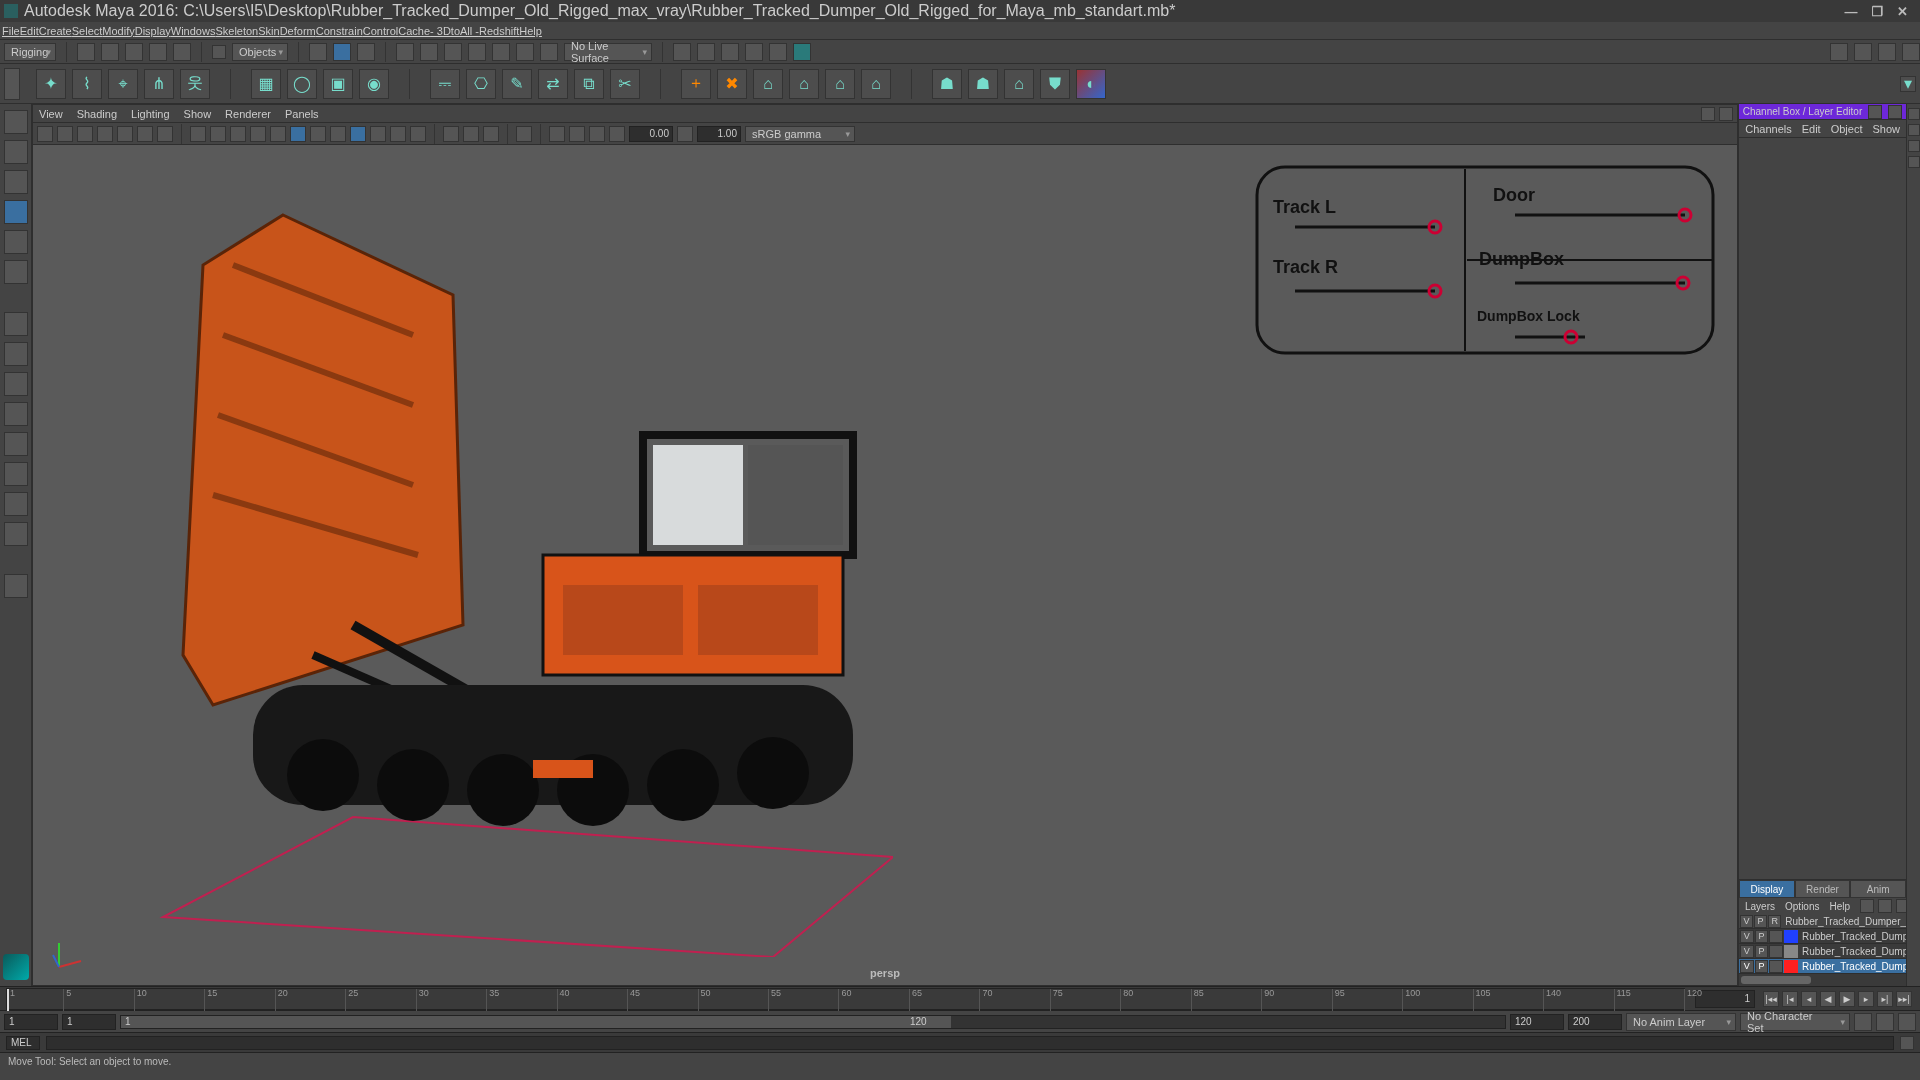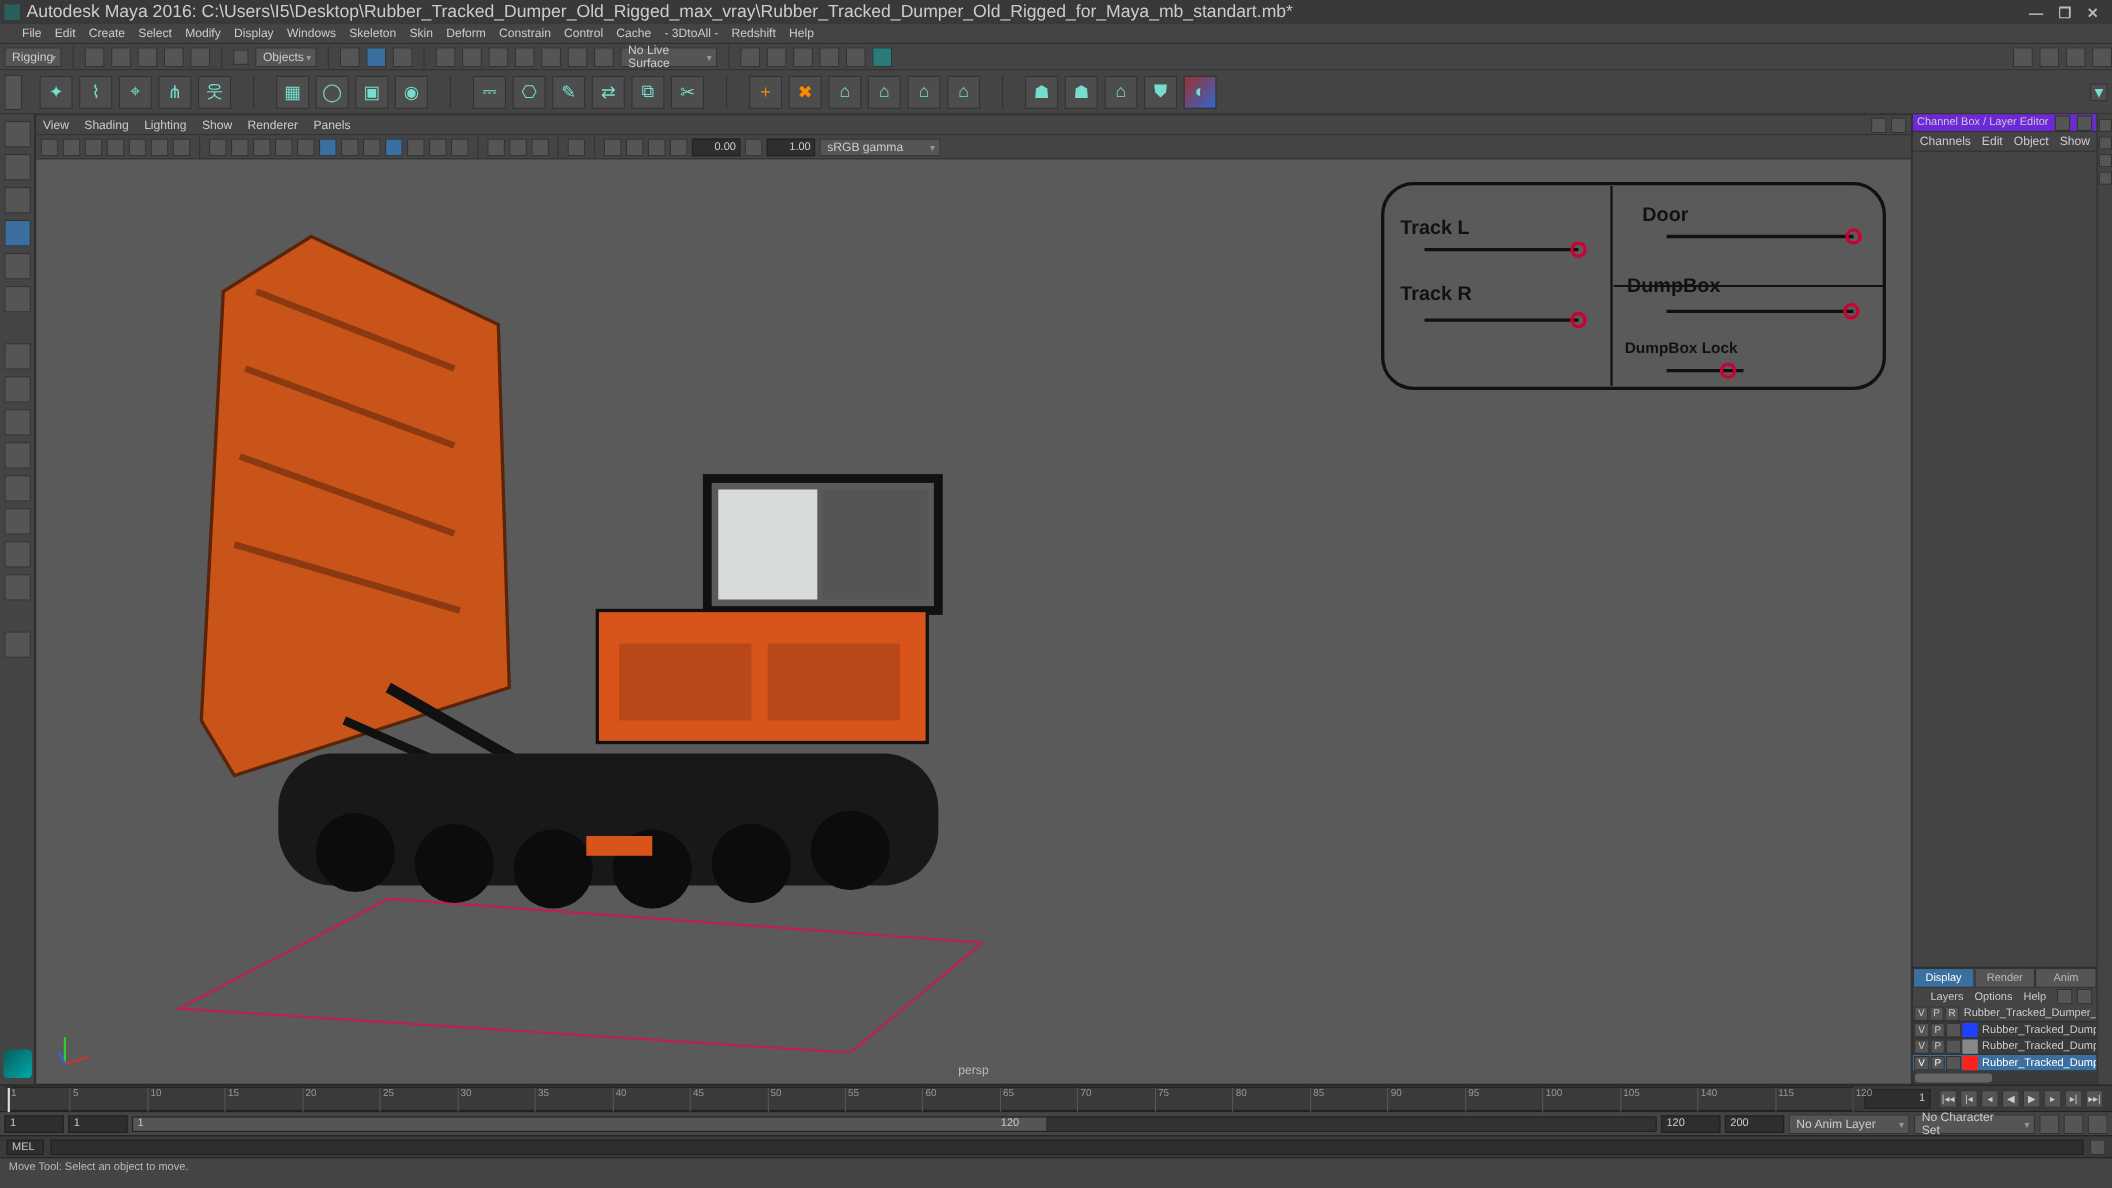--- a/index.html
+++ b/index.html
@@ -6,21 +6,21 @@
 html, body { width: 1920px; height: 1080px; overflow: hidden; background: #444; color: #bbb; font-size: 11px; }
 
 
 .titlebar { height: 22px; background: #393939; display: flex; align-items: center; padding: 0 4px; color: #ccc; }
 .titlebar .icon { width: 14px; height: 14px; background: #2a5f5f; margin-right: 6px; }
 .titlebar .title { flex: 1; font-size: 16px; }
 .titlebar .winbtns { display: flex; gap: 14px; padding-right: 8px; }
 .titlebar .winbtns span { cursor: pointer; font-size: 13px; font-weight: 600; color: #bbb; }
 
 
-.menubar { height: 18px; background: #444; display: flex; align-items: center; padding-left: 20px; gap: 12px; font-size: 11px; color: #ccc; border-bottom: 1px solid #2e2e2e; }
+.menubar { height: 18px; background: #444; display: flex; align-items: center; padding-left: 2px; font-size: 11px; color: #ccc; border-bottom: 1px solid #2e2e2e; text-decoration: underline; }
 .menubar span { cursor: pointer; }
 
 
 .shelfrow1 { height: 24px; background: #444; display: flex; align-items: center; padding-left: 4px; gap: 6px; border-bottom: 1px solid #2e2e2e; }
 .dropdown { background: #555; border: 1px solid #333; height: 18px; padding: 0 18px 0 6px; color: #ccc; font-size: 11px; position: relative; display: inline-flex; align-items: center; }
 .dropdown::after { content: "▾"; position: absolute; right: 4px; color: #999; font-size: 9px; }
 .sep { width: 1px; height: 20px; background: #333; margin: 0 4px; }
 .iconbtn { width: 18px; height: 18px; background: #555; border: 1px solid #333; display: inline-block; }
 .iconbtn.sm { width: 14px; height: 14px; }
 .iconbtn.active { background: #3a6fa0; }
@@ -56,21 +56,21 @@
 
 
 .channelbox { width: 168px; background: #444; border-left: 1px solid #2e2e2e; display: flex; flex-direction: column; }
 .channelbox .hdr { height: 16px; background: #6d28d9; display: flex; align-items: center; justify-content: center; font-size: 10px; color: #ccc; border-bottom: 1px solid #2e2e2e; gap:6px; }
 .channelbox .tabs { height: 18px; background: #444; display: flex; align-items: center; justify-content: flex-end; gap: 10px; padding: 0 6px; font-size: 11px; color: #ccc; border-bottom: 1px solid #2e2e2e; }
 .channelbox .empty { flex: 1; background: #444; }
 .layersec { border-top: 1px solid #2e2e2e; }
 .layertabs { display: flex; height: 18px; font-size: 10px; }
 .layertabs div { flex: 1; background: #555; border: 1px solid #333; display: flex; align-items: center; justify-content: center; cursor: pointer; }
 .layertabs div.active { background: #3a6fa0; color: #fff; }
-.layermenu { height: 16px; display: flex; align-items: center; gap: 10px; padding-left: 16px; font-size: 10px; color: #ccc; }
+.layermenu { height: 16px; display: flex; align-items: center; gap: 10px; padding-left: 6px; font-size: 10px; color: #ccc; }
 .layermenu .right { margin-left:auto; display:flex; gap:4px; padding-right:4px;}
 .layerlist { background: #3a3a3a; }
 .layerrow { height: 15px; display: flex; align-items: center; font-size: 10px; color: #ccc; border-bottom: 1px solid #2e2e2e; }
 .layerrow.sel { background: #3a6fa0; color: #fff; }
 .layerrow .cell { width: 14px; height: 13px; background: #555; border: 1px solid #333; margin-left: 1px; display:flex; align-items:center; justify-content:center; font-size:9px; }
 .layerrow .swatch { width: 14px; height: 13px; margin-left: 1px; }
 .layerrow .name { margin-left: 4px; white-space: nowrap; overflow: hidden; }
 .scrollh { height: 12px; background: #3a3a3a; position: relative; }
 .scrollh .thumb { position: absolute; left: 2px; top: 2px; height: 8px; width: 70px; background: #666; border-radius: 3px; }
 
@@ -94,21 +94,21 @@
 .rangeslider .drop { width: 110px; }
 
 
 .cmdline { height: 20px; background: #3a3a3a; border-top: 1px solid #222; display: flex; align-items: center; padding: 0 6px; color: #ccc; font-size: 10px; gap: 6px; }
 .cmdline .lang { width: 34px; background: #2e2e2e; border: 1px solid #222; height: 14px; display:flex; align-items:center; padding-left:4px; }
 .cmdline input { flex:1; background:#2e2e2e; border:1px solid #222; height:14px; color:#ccc; font-size:10px; padding:0 4px; }
 .helpline { height: 18px; background: #444; border-top: 1px solid #222; display: flex; align-items: center; padding: 0 8px; color: #bbb; font-size: 10px; }
 
 
 .axisgizmo { position: absolute; left: 18px; bottom: 14px; width: 40px; height: 40px; }
-.perspLabel { position: absolute; left: 50%; bottom: 6px; transform: translateX(-50%); color: #bbb; font-size: 11px; }
+.perspLabel { position: absolute; left: 50%; bottom: 6px; transform: translateX(-50%); color: #bbb; font-size: 11px; font-weight: bold; }
 .groundrect { position: absolute; left: 90px; bottom: 28px; width: 770px; height: 150px; }
 
 .rigpanel { position: absolute; right: 22px; top: 20px; width: 460px; height: 190px; }
 .rigpanel svg { width: 100%; height: 100%; }
 .riglabel { font-family: Arial, sans-serif; font-weight: 700; fill: #111; }
 
 
 .truck { position: absolute; left: 80px; top: 40px; width: 760px; height: 650px; }
 
 .farRight { width: 14px; background: #444; border-left: 1px solid #2e2e2e; display:flex; flex-direction:column; align-items:center; padding-top:4px; gap:4px;}

